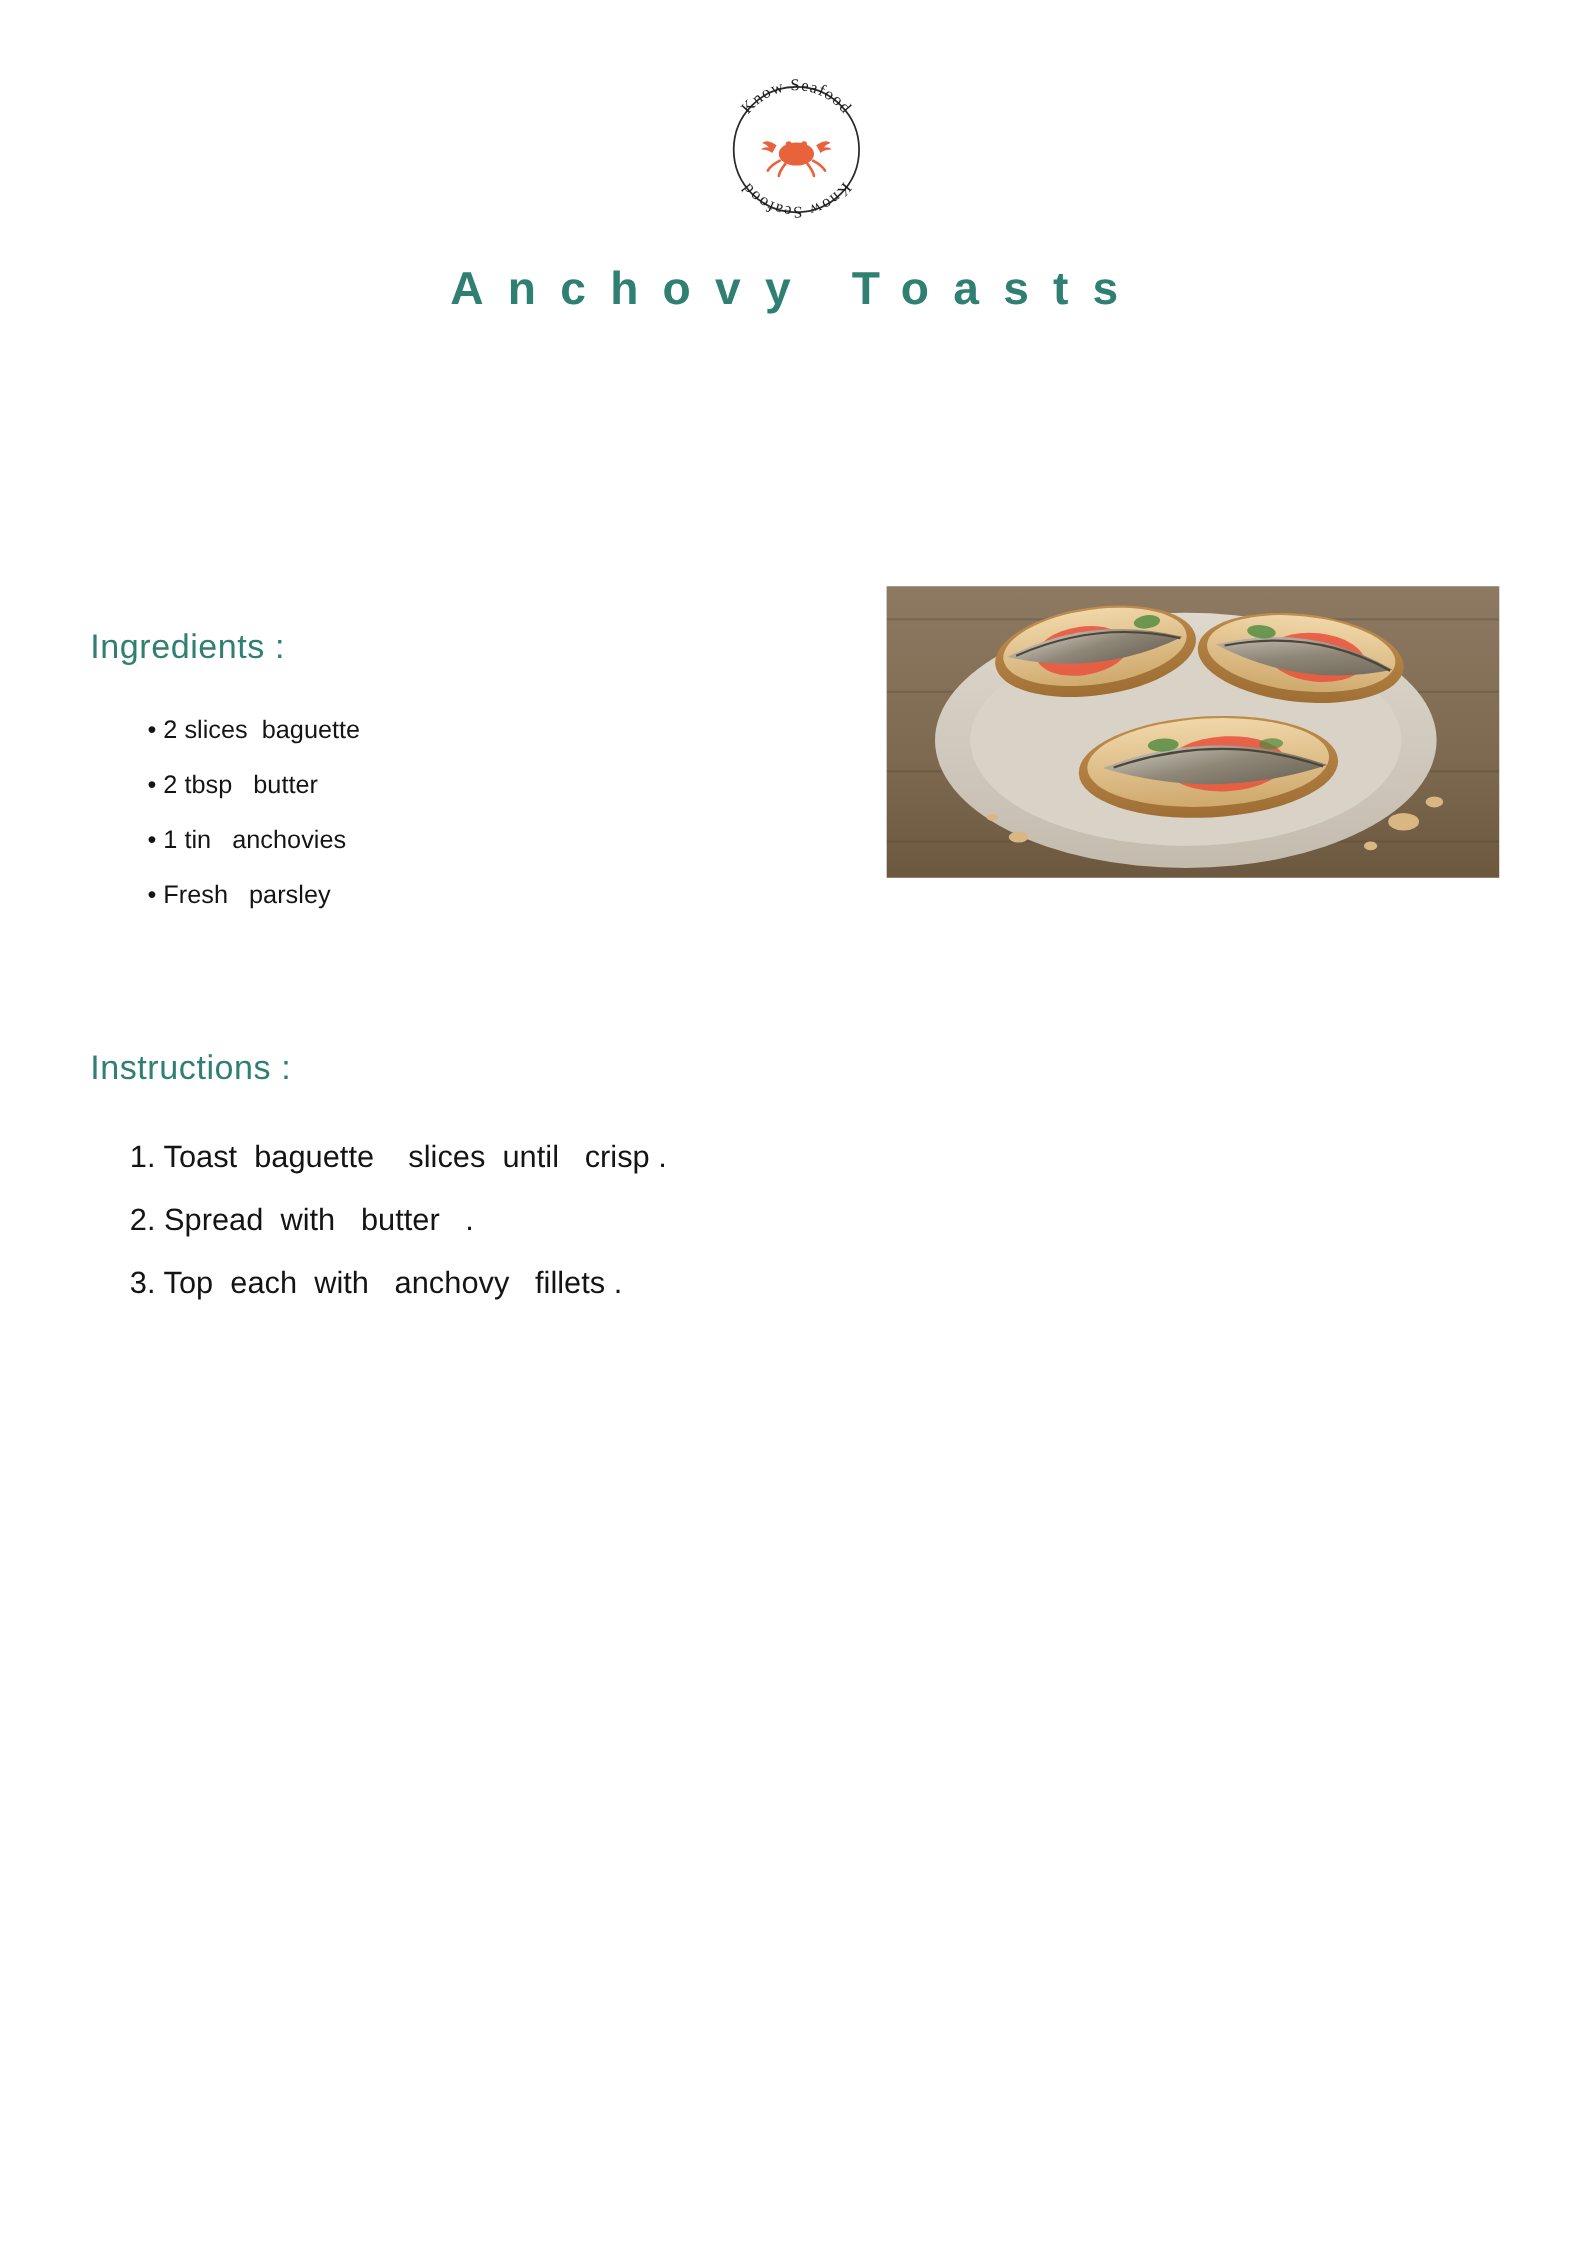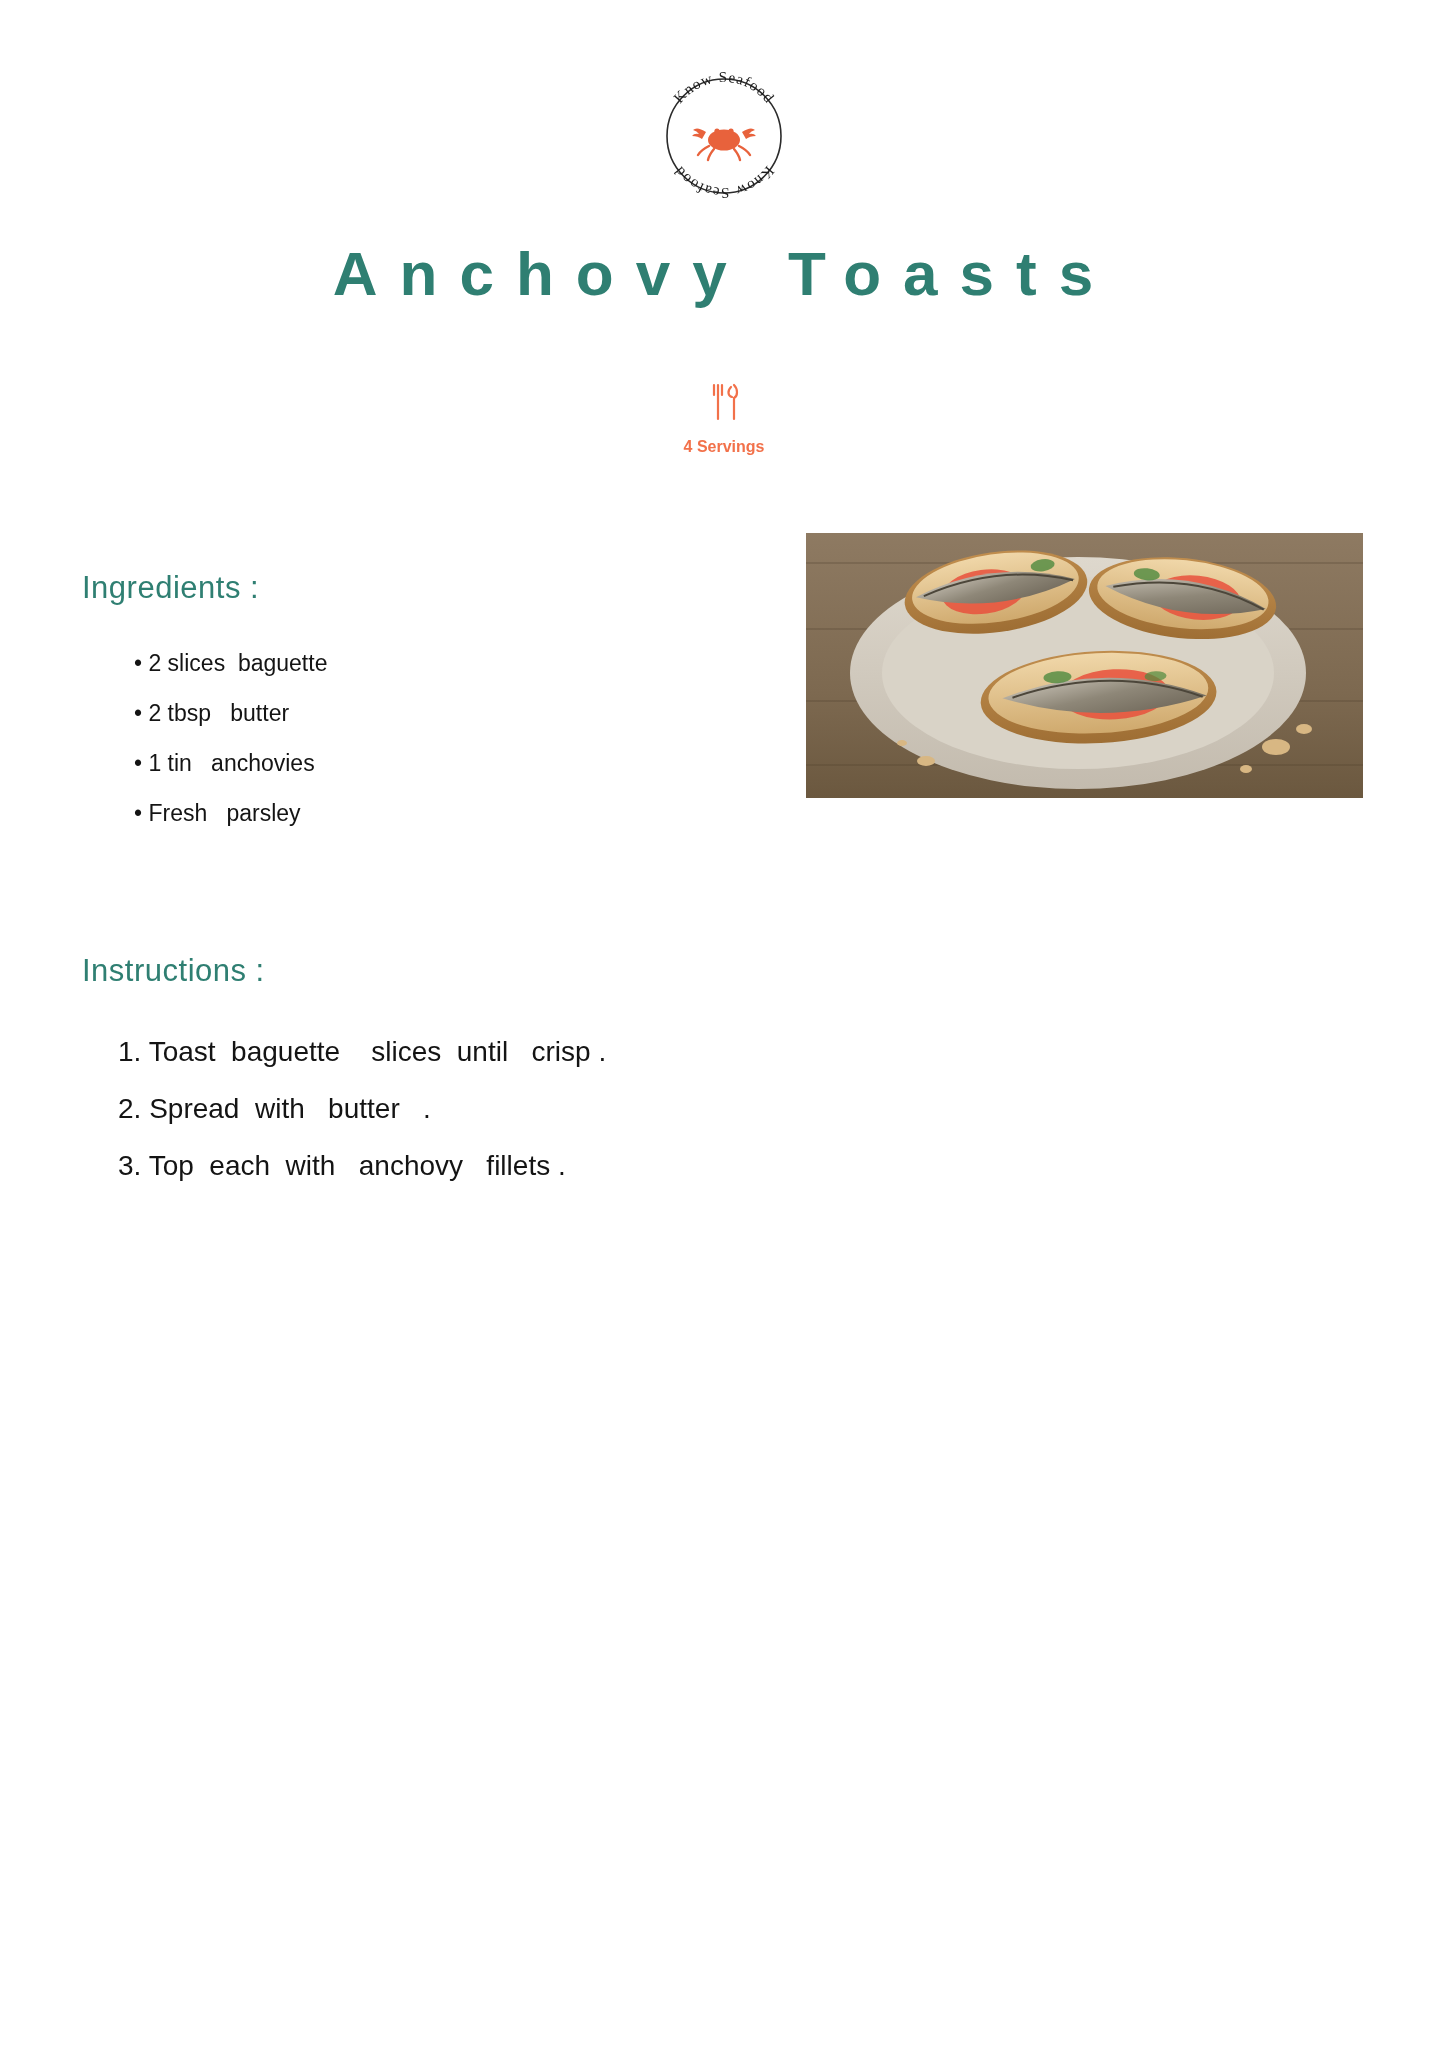--- a/index.html
+++ b/index.html
@@ -32,21 +32,21 @@
   }
   .logo svg { display: block; }
 
   
   .title {
     position: absolute;
     top: 238px;
     left: 0;
     width: 100%;
     text-align: center;
-    font-size: 62px;
+    font-size: 42px;
     font-weight: bold;
     letter-spacing: 22px;
     color: #2f7f72;
     font-family: "Liberation Sans", sans-serif;
   }
 
   
   .meta-row {
     position: absolute;
     top: 378px;
@@ -143,33 +143,20 @@
         <path d="M95 90 q8 4 11 9" stroke="#e8623c" stroke-width="2.4" fill="none" stroke-linecap="round"></path>
         <path d="M90 93 q5 6 6 11" stroke="#e8623c" stroke-width="2.4" fill="none" stroke-linecap="round"></path>
       </g>
     </svg>
   </div>
 </div>
 
 <div class="title">Anchovy Toasts</div>
 
 <div class="meta-row">
-  <div class="meta-item">
-    <div class="meta-icon">
-      <svg width="34" height="42" viewBox="0 0 34 42">
-        <g stroke="#f2714a" stroke-width="2.2" fill="none" stroke-linecap="round">
-          <path d="M7 4 L7 14 M11 4 L11 14 M15 4 L15 14"></path>
-          <path d="M11 14 L11 38"></path>
-          <path d="M27 4 C31 8 31 15 27 17 L27 38"></path>
-          <path d="M24 6 C20 10 21 15 25 16"></path>
-        </g>
-      </svg>
-    </div>
-    <div class="meta-label">4 Servings</div>
-  </div>
 </div>
 
 <div class="section-head" id="ingredients-head">Ingredients  :</div>
 <ul class="list" id="ingredients-list">
   <li>• 2 slices  baguette</li>
   <li>• 2 tbsp   butter</li>
   <li>• 1 tin   anchovies</li>
   <li>• Fresh   parsley</li>
 </ul>
 

